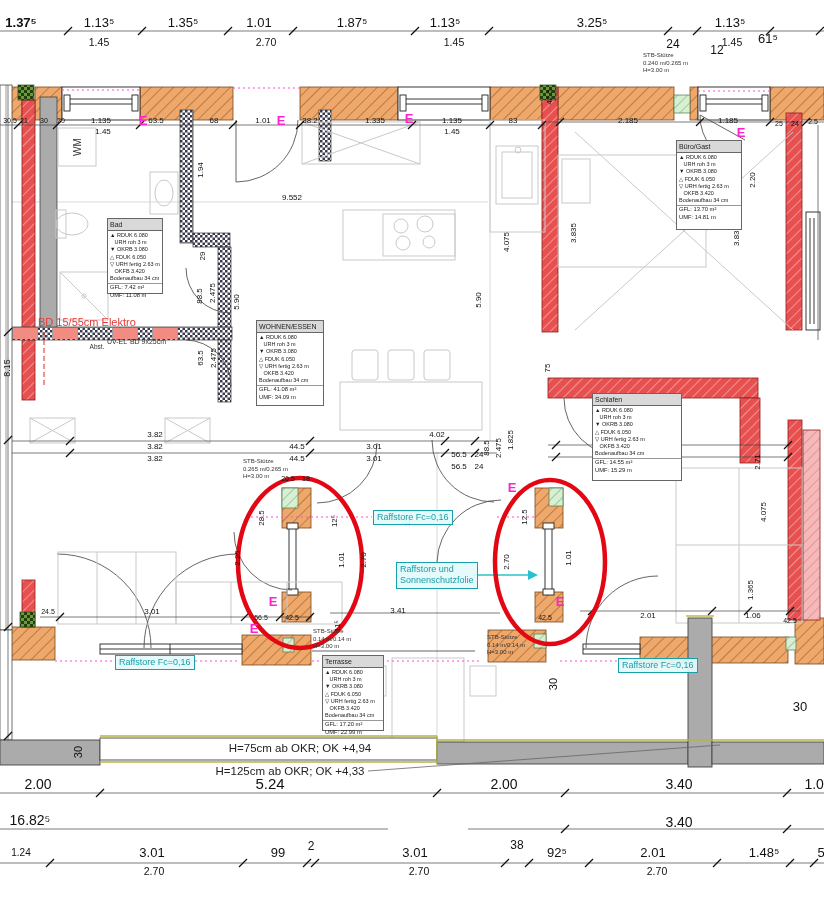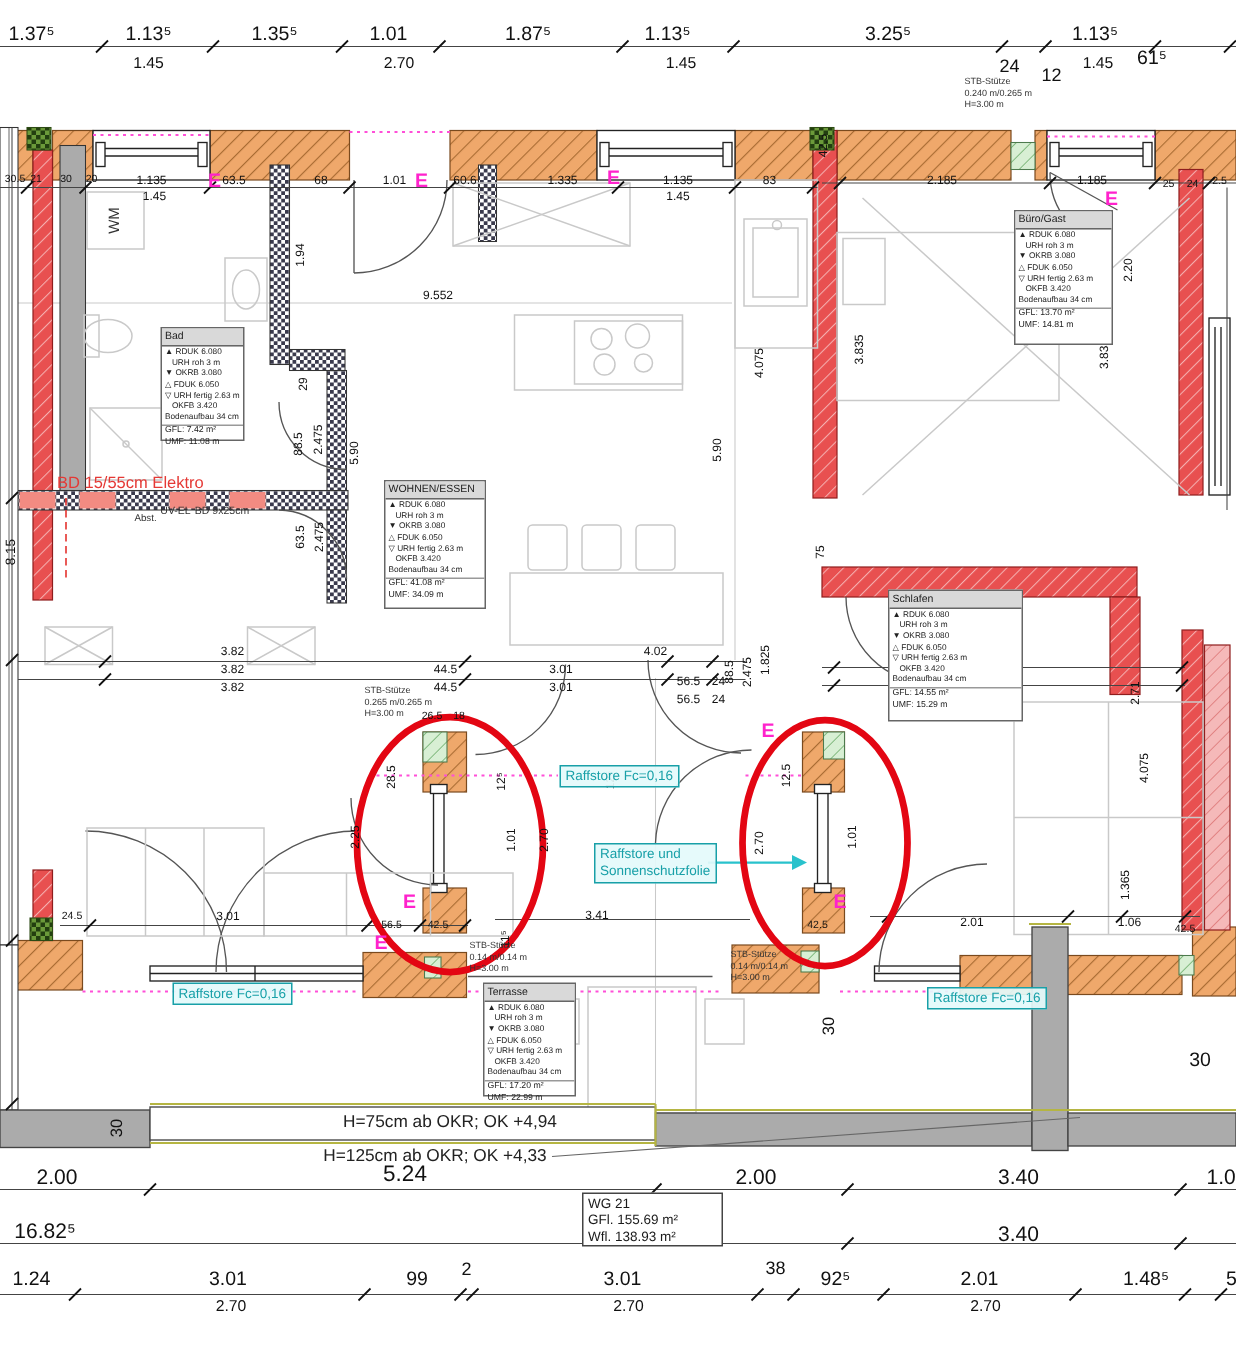--- a/index.html
+++ b/index.html
@@ -343,45 +343,45 @@
     <line x1="368" y1="771" x2="720" y2="745" stroke="#666" stroke-width="0.8"></line>
   </g>
 
   <g fill="none" stroke="#e30613" stroke-width="4.5">
     <ellipse cx="300" cy="563" rx="62" ry="85"></ellipse>
     <ellipse cx="550" cy="562" rx="55" ry="82"></ellipse>
   </g>
 </svg>
 
 <div id="overlay">
-      <div class="dim" style="left: 21px; top: 22px; font-size: 13px;">1.37⁵</div>
+      <div class="dim" style="left: 21px; top: 22px; font-size: 13px; font-weight: bold;">1.37⁵</div>
       <div class="dim" style="left: 99px; top: 22px; font-size: 13px;">1.13⁵</div>
       <div class="dim" style="left: 183px; top: 22px; font-size: 13px;">1.35⁵</div>
       <div class="dim" style="left: 259px; top: 22px; font-size: 13px;">1.01</div>
       <div class="dim" style="left: 352px; top: 22px; font-size: 13px;">1.87⁵</div>
       <div class="dim" style="left: 445px; top: 22px; font-size: 13px;">1.13⁵</div>
       <div class="dim" style="left: 592px; top: 22px; font-size: 13px;">3.25⁵</div>
       <div class="dim" style="left: 730px; top: 22px; font-size: 13px;">1.13⁵</div>
       <div class="dim" style="left: 768px; top: 22px; font-size: 13px; margin-top: 16px;">61⁵</div>
       <div class="dim" style="left: 99px; top: 42px; font-size: 10.5px;">1.45</div>
       <div class="dim" style="left: 266px; top: 42px; font-size: 10.5px;">2.70</div>
       <div class="dim" style="left: 454px; top: 42px; font-size: 10.5px;">1.45</div>
       <div class="dim" style="left: 732px; top: 42px; font-size: 10.5px;">1.45</div>
       <div class="dim" style="left: 673px; top: 44px; font-size: 12px;">24</div>
-      <div class="dim" style="left: 701px; top: 50px; font-size: 12px;">12</div>
+      <div class="dim" style="left: 717px; top: 50px; font-size: 12px;">12</div>
       <div class="dim" style="left: 10px; top: 120px; font-size: 7px;">30.5</div>
       <div class="dim" style="left: 24px; top: 120px; font-size: 7px;">21</div>
       <div class="dim" style="left: 44px; top: 120px; font-size: 7px;">30</div>
       <div class="dim" style="left: 61px; top: 120px; font-size: 7px;">20</div>
       <div class="dim" style="left: 101px; top: 120px; font-size: 8px;">1.135</div>
       <div class="dim" style="left: 103px; top: 131px; font-size: 8px;">1.45</div>
       <div class="dim" style="left: 156px; top: 120px; font-size: 8px;">63.5</div>
       <div class="dim" style="left: 214px; top: 120px; font-size: 8px;">68</div>
       <div class="dim" style="left: 263px; top: 120px; font-size: 8px;">1.01</div>
-      <div class="dim" style="left: 310px; top: 120px; font-size: 8px;">60.6</div>
+      <div class="dim" style="left: 310px; top: 120px; font-size: 8px;">38.2</div>
       <div class="dim" style="left: 375px; top: 120px; font-size: 8px;">1.335</div>
       <div class="dim" style="left: 452px; top: 120px; font-size: 8px;">1.135</div>
       <div class="dim" style="left: 452px; top: 131px; font-size: 8px;">1.45</div>
       <div class="dim" style="left: 513px; top: 120px; font-size: 8px;">83</div>
       <div class="dim" style="left: 628px; top: 120px; font-size: 8px;">2.185</div>
       <div class="dim" style="left: 728px; top: 120px; font-size: 8px;">1.185</div>
       <div class="dim" style="left: 779px; top: 123px; font-size: 7px;">25</div>
       <div class="dim" style="left: 795px; top: 123px; font-size: 7px;">24</div>
       <div class="dim" style="left: 813px; top: 121px; font-size: 7px;">2.5</div>
       <div class="dim rot" style="left: 549px; top: 97px; font-size: 8px;">42.5</div>
@@ -444,21 +444,21 @@
       <div class="dim rot" style="left: 78px; top: 752px; font-size: 11px;">30</div>
       <div class="dim rot" style="left: 553px; top: 684px; font-size: 11px;">30</div>
       <div class="dim" style="left: 800px; top: 706px; font-size: 13px;">30</div>
       <div class="dim" style="left: 38px; top: 784px; font-size: 14px;">2.00</div>
       <div class="dim" style="left: 270px; top: 783px; font-size: 15px; text-align: center;">5.24</div>
       <div class="dim" style="left: 504px; top: 784px; font-size: 14px;">2.00</div>
       <div class="dim" style="left: 679px; top: 784px; font-size: 14px;">3.40</div>
       <div class="dim" style="left: 818px; top: 784px; font-size: 14px;">1.01</div>
       <div class="dim" style="left: 30px; top: 820px; font-size: 14px;">16.82⁵</div>
       <div class="dim" style="left: 679px; top: 822px; font-size: 14px;">3.40</div>
-      <div class="dim" style="left: 21px; top: 852px; font-size: 13px;">1.24</div>
+      <div class="dim" style="left: 21px; top: 852px; font-size: 10px;">1.24</div>
       <div class="dim" style="left: 152px; top: 852px; font-size: 13px;">3.01</div>
       <div class="dim" style="left: 278px; top: 852px; font-size: 13px;">99</div>
       <div class="dim" style="left: 311px; top: 846px; font-size: 12px;">2</div>
       <div class="dim" style="left: 415px; top: 852px; font-size: 13px;">3.01</div>
       <div class="dim" style="left: 517px; top: 845px; font-size: 12px;">38</div>
       <div class="dim" style="left: 557px; top: 852px; font-size: 13px;">92⁵</div>
       <div class="dim" style="left: 653px; top: 852px; font-size: 13px;">2.01</div>
       <div class="dim" style="left: 764px; top: 852px; font-size: 13px;">1.48⁵</div>
       <div class="dim" style="left: 821px; top: 852px; font-size: 13px;">5</div>
       <div class="dim" style="left: 154px; top: 871px; font-size: 10.5px;">2.70</div>
@@ -552,19 +552,14 @@
    OKFB 3.420
 Bodenaufbau 34 cm</div>
         <div class="rfoot">GFL: 17.20 m²
 UMF: 22.99 m</div>
       </div>
     </div>
 
 <div class="hlabel" style="left:300px;top:748px">H=75cm ab OKR; OK +4,94</div>
 <div class="hlabel" style="left:290px;top:771px">H=125cm ab OKR; OK +4,33</div>
 
-<div id="wgbox">
-  <div>WG 21</div>
-  <div>GFl.   155.69 m²</div>
-  <div>Wfl.   138.93 m²</div>
+
 </div>
 
-</div>
-
 </body></html>

